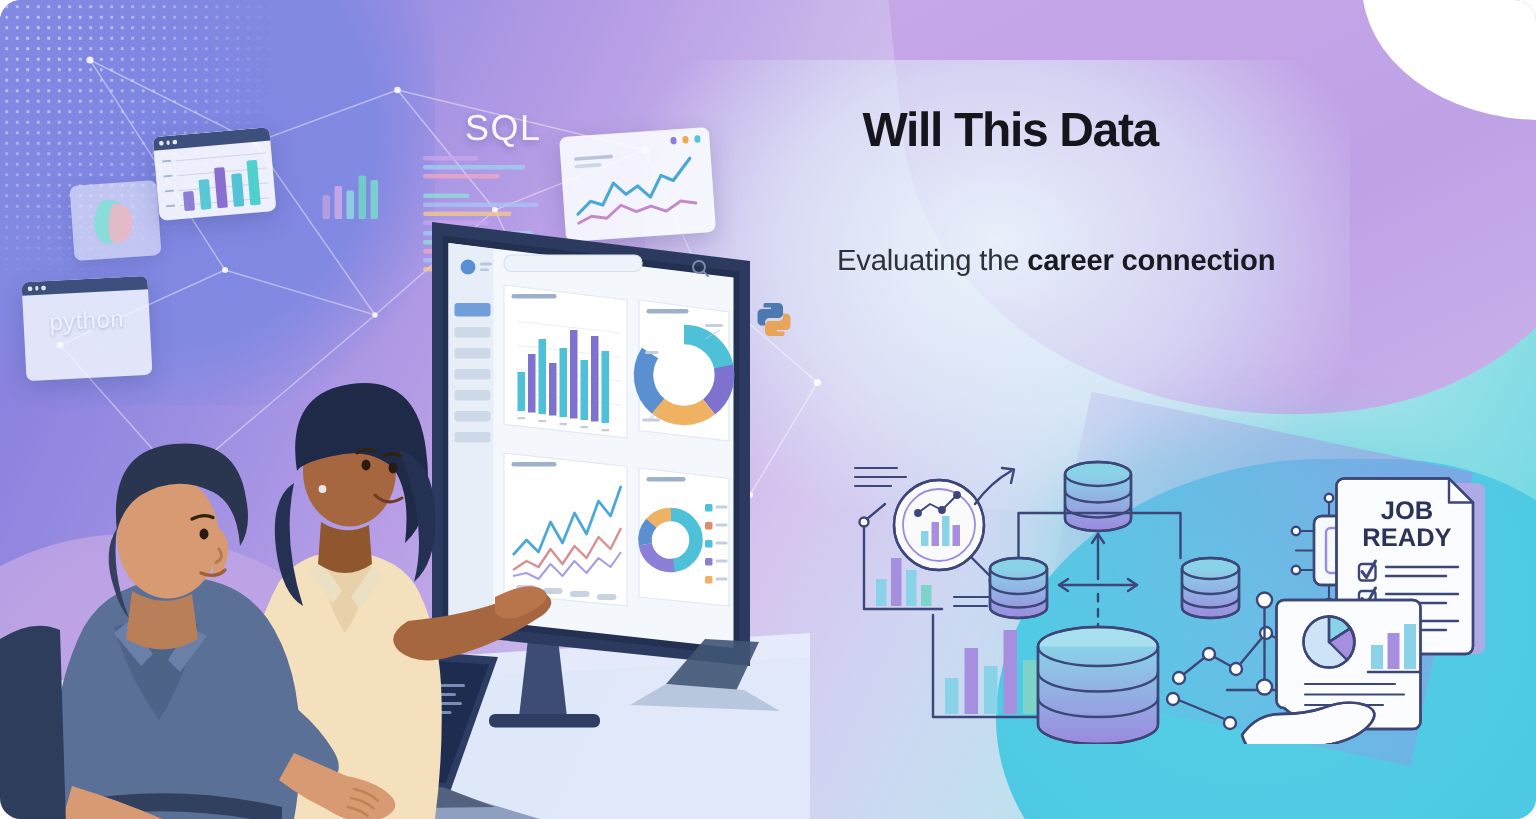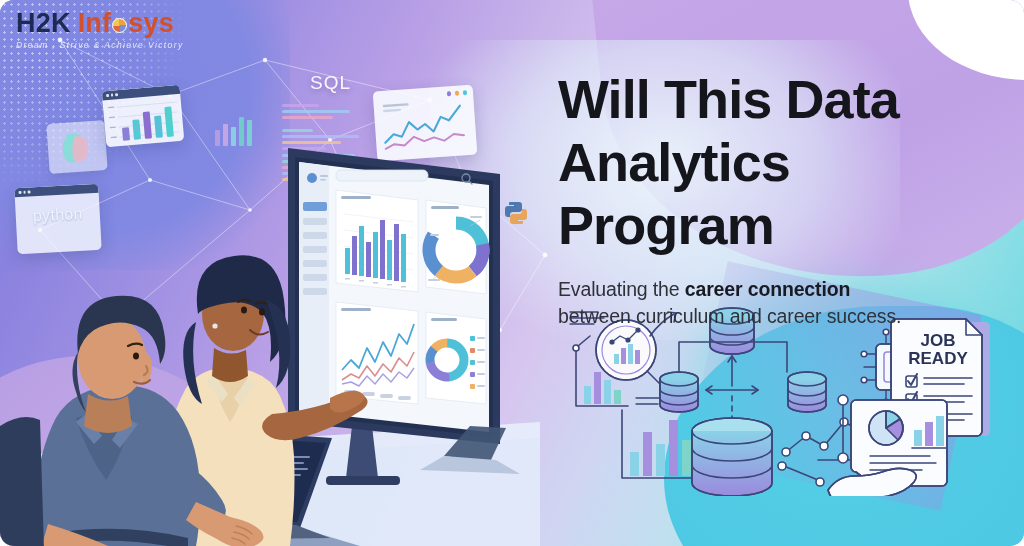--- a/index.html
+++ b/index.html
@@ -74,22 +74,22 @@
   .logo-info { color: #d2512b; margin-left: 7px; }
   .logo-o { display: inline-block; width: 15px; height: 15px; vertical-align: -1px;
             border-radius: 50%; background:
               conic-gradient(#f0a13c 0 25%, #7b8fd6 0 50%, #e0683c 0 75%, #f3c74a 0 100%);
             border: 1.5px solid #fff; margin: 0 1px; }
   .logo-tag { margin-top: 3px; font-size: 8.5px; letter-spacing: 1.4px;
               color: rgba(255,255,255,.78); font-style: italic; white-space: nowrap; }
   
   .copy { position: absolute; left: 558px; top: 68px; width: 450px; }
   .headline {
-    font-size: 54px; line-height: 1.17; font-weight: 700;
-    color: #15151c; letter-spacing: -.9px;
+    font-size: 32px; line-height: 1.17; font-weight: 700;
+    color: #15151c; letter-spacing: -.9px; margin-left: 17px;
   }
   .subhead {
     margin-top: 18px; font-size: 19.5px; line-height: 1.42;
     color: #2f3138; letter-spacing: -.15px;
   }
   .subhead b { font-weight: 700; color: #191b22; }
   
   .card { position: absolute; border-radius: 5px;
           box-shadow: 0 5px 16px rgba(36,46,96,.20); overflow: hidden;
           background: rgba(250,252,255,.90); }
@@ -105,21 +105,21 @@
   .card-top { height: 9px; background: #3d4f7d; display: flex; align-items: center;
               padding-left: 4px; gap: 2px; }
   .tl-dot { width: 2.5px; height: 2.5px; border-radius: 50%; background: rgba(255,255,255,.85); }
   .dot-row { position: absolute; right: 6px; top: 5px; display: flex; gap: 3.5px; }
   .dot-row i { width: 4.5px; height: 4.5px; border-radius: 50%; display: block; }
   .py-text { font-size: 16px; color: #eef3ff; text-align: center; margin-top: 11px;
              letter-spacing: .3px; text-shadow: 0 1px 2px rgba(30,40,90,.25); }
   .py-code { font-size: 13px; color: #dfe8fb; text-align: center; margin-top: 2px;
              font-family: "Liberation Mono", monospace; letter-spacing: 2px; }
   
-  .sql-label { position: absolute; left: 310px; top: 72px; font-size: 19px;
+  .sql-label { position: absolute; left: 310px; top: 72px; font-size: 24px;
                color: rgba(255,255,255,.92); letter-spacing: 1px;
                text-shadow: 0 2px 5px rgba(60,40,110,.3); }
   .code-block { position: absolute; left: 282px; top: 104px; width: 110px; }
   .code-line { height: 3px; border-radius: 2px; margin-bottom: 3.2px; opacity: .75; }
   
   .scene { position: absolute; left: 0; bottom: 0; width: 540px; height: 420px; }
   
   .icons { position: absolute; left: 560px; top: 300px; width: 450px; height: 196px; }
   .ready-text { font-family: "Liberation Sans", sans-serif; font-weight: 700; }
 </style>
@@ -156,26 +156,20 @@
         <circle cx="470" cy="190" r="2.2"></circle>
       <circle cx="150" cy="180" r="2"></circle>
         <circle cx="40" cy="230" r="2.2"></circle>
       <circle cx="545" cy="255" r="2.4"></circle>
         <circle cx="500" cy="330" r="2"></circle>
       <circle cx="250" cy="210" r="1.8"></circle>
         <circle cx="380" cy="250" r="1.8"></circle>
     </g>
   </svg>
 
-  <div class="logo">
-    <div class="logo-main">
-      <span class="logo-h2k">H2K</span><span class="logo-info"><span>Inf</span><span class="logo-o"></span><span>sys</span></span>
-    </div>
-    <div class="logo-tag">Dream , Strive &amp; Achieve Victory</div>
-  </div>
 
   <div class="card card-sm">
     <svg width="58" height="50" viewBox="0 0 58 50">
       <path d="M20 12 q12 -4 16 8 q4 12 -6 18 q-10 6 -14 -4 q-4 -10 4 -22 Z" fill="#7fe0d4" opacity=".85"></path>
       <path d="M28 14 q12 0 12 12 q0 12 -10 14 q-6 1 -6 -8 q0 -12 4 -18 Z" fill="#f0b4c4" opacity=".85"></path>
     </svg>
   </div>
 
   <div class="card card-bar">
     <div class="card-top">
@@ -716,21 +710,20 @@
         <line x1="283" y1="102" x2="283" y2="156"></line>
         <circle cx="283" cy="100" r="5" fill="#fff"></circle>
         <circle cx="283" cy="158" r="5" fill="#fff"></circle>
       </g>
     </g>
   </svg>
 
   <div class="copy">
     <h1 class="headline">
       <span>Will This Data</span><br>
-      <span>Analytics Program</span><br>
+      <br>
     </h1>
     <p class="subhead">
       <span>Evaluating the </span><b>career connection</b><br>
-      <span>between curriculum and career success.</span>
     </p>
   </div>
 
 </div>
 
 </body></html>

